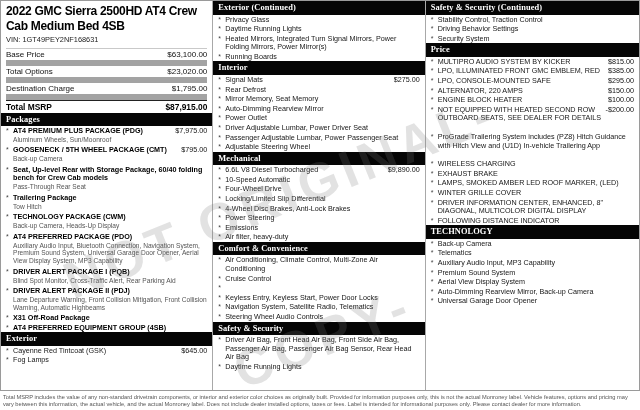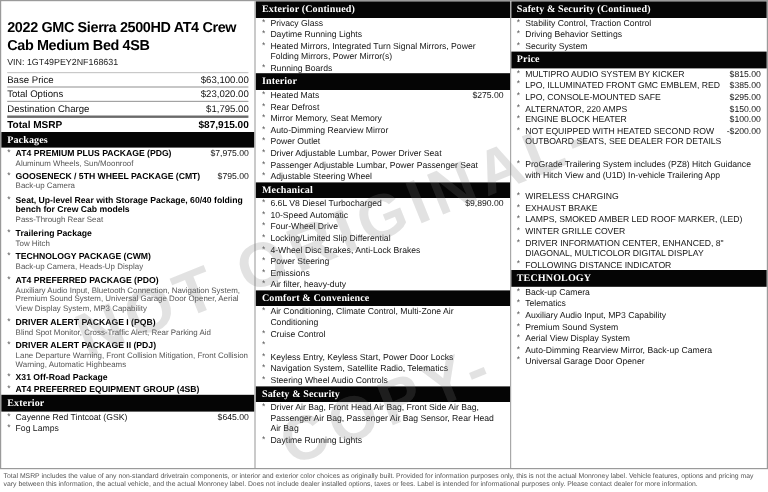--- a/index.html
+++ b/index.html
@@ -11,26 +11,26 @@
   .cols{
     display:flex;height:391px;box-sizing:border-box;
     border:1px solid #9a9a9a;
   }
   .col{
     width:213px;box-sizing:border-box;border-right:1px solid #a8a8a8;
     overflow:hidden;background:transparent;
   }
   .col:last-child{border-right:none;width:214px;}
   
-  .id-block{padding:3px 5px 0 5px;margin-top:12px;}
+  .id-block{padding:3px 5px 0 5px;}
   .title{font-size:12px;font-weight:bold;line-height:14.5px;letter-spacing:-0.3px;color:#000;}
   .meta{font-size:7.4px;line-height:9.5px;color:#222;margin-top:2px;}
   .meta .lbl{color:#222;}
   .price-table{margin-top:3px;border-top:1px solid #c9c9c9;font-size:8px;}
-  .p-row{display:flex;justify-content:space-between;line-height:11px;border-bottom:1px solid #a3a3a3;color:#111;}
+  .p-row{display:flex;justify-content:space-between;line-height:11px;border-bottom:6px solid #a3a3a3;color:#111;}
   .p-row:last-of-type{border-bottom:none;}
   .p-total{display:flex;justify-content:space-between;line-height:12px;font-weight:bold;font-size:8.4px;border-top:1.6px solid #222;color:#000;gap:38px;}
   
   .sec-header{
     background:#050505;color:#fff;font-weight:bold;font-size:8.4px;
     line-height:9px;padding:2px 5px 2.5px 5px;letter-spacing:0.1px;font-family:Liberation Serif, serif;
   }
   .item{display:flex;align-items:flex-start;padding:1px 5px 0 5px;font-size:7.2px;line-height:8.6px;color:#161616;}
   .item.gap{margin-top:9px;}
   .bullet{flex:none;width:7px;color:#444;font-size:7px;line-height:8.6px;}
@@ -170,21 +170,21 @@
             <span class="bullet">*</span>
             <span class="itext">Heated Mirrors, Integrated Turn Signal Mirrors, Power Folding Mirrors, Power Mirror(s)</span>
           </div>
           <div class="item">
             <span class="bullet">*</span>
             <span class="itext">Running Boards</span>
           </div>
           <div class="sec-header">Interior</div>
           <div class="item">
             <span class="bullet">*</span>
-            <span class="itext">Heated Mats</span>
+            <span class="itext">Signal Mats</span>
             <span class="price">$275.00</span>
           </div>
           <div class="item">
             <span class="bullet">*</span>
             <span class="itext">Rear Defrost</span>
           </div>
           <div class="item">
             <span class="bullet">*</span>
             <span class="itext">Mirror Memory, Seat Memory</span>
           </div>

